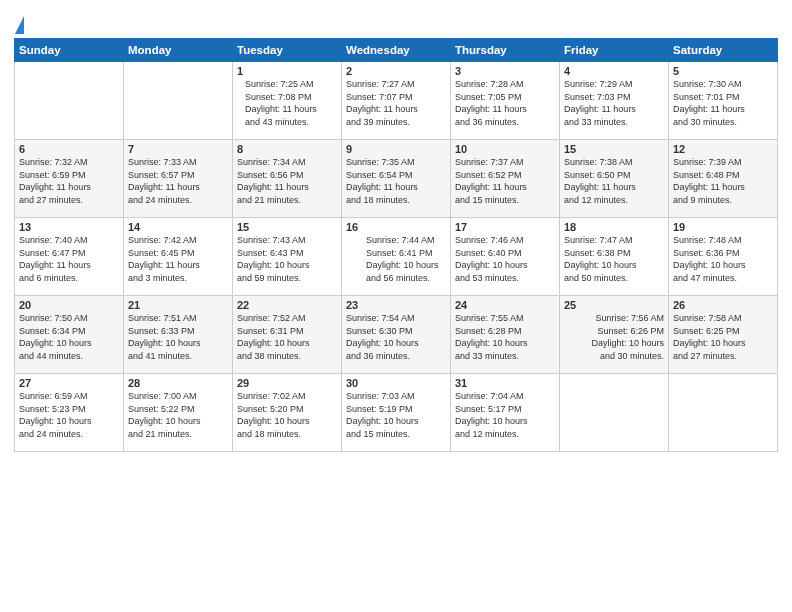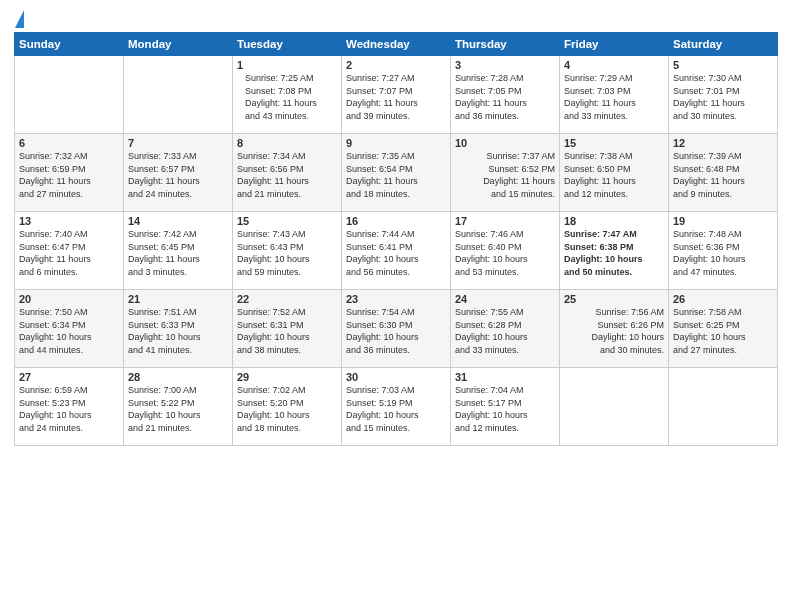--- a/index.html
+++ b/index.html
@@ -5,21 +5,21 @@
     * { box-sizing: border-box; margin: 0; padding: 0; }
     body {
       font-family: Arial, sans-serif;
       background: #fff;
       width: 792px;
       height: 612px;
       overflow: hidden;
     }
     .container {
       width: 792px;
-      padding: 10px 14px 10px 14px;
+      padding: 16px 14px 10px 14px;
     }
     .header {
       display: flex;
       justify-content: space-between;
       align-items: flex-start;
       margin-bottom: 8px;
     }
     .logo {
       display: flex;
       flex-direction: column;
@@ -194,21 +194,21 @@
           </td>
           <td>
             <span class="day-num">9</span>
             <div class="cell-info" style="white-space: pre-line;">Sunrise: 7:35 AM
 Sunset: 6:54 PM
 Daylight: 11 hours
 and 18 minutes.</div>
           </td>
           <td>
             <span class="day-num">10</span>
-            <div class="cell-info" style="white-space: pre-line; text-align: right;">Sunrise: 7:37 AM
+            <div class="cell-info" style="white-space: pre-line;">Sunrise: 7:37 AM
 Sunset: 6:52 PM
 Daylight: 11 hours
 and 15 minutes.</div>
           </td>
           <td>
             <span class="day-num">15</span>
             <div class="cell-info" style="white-space: pre-line;">Sunrise: 7:38 AM
 Sunset: 6:50 PM
 Daylight: 11 hours
 and 12 minutes.</div>
@@ -238,35 +238,35 @@
           </td>
           <td>
             <span class="day-num">15</span>
             <div class="cell-info" style="white-space: pre-line;">Sunrise: 7:43 AM
 Sunset: 6:43 PM
 Daylight: 10 hours
 and 59 minutes.</div>
           </td>
           <td>
             <span class="day-num">16</span>
-            <div class="cell-info" style="white-space: pre-line;">Sunrise: 7:44 AM
+            <div class="cell-info" style="white-space: pre-line; margin-left: 20px;">Sunrise: 7:44 AM
 Sunset: 6:41 PM
 Daylight: 10 hours
 and 56 minutes.</div>
           </td>
           <td>
             <span class="day-num">17</span>
             <div class="cell-info" style="white-space: pre-line;">Sunrise: 7:46 AM
 Sunset: 6:40 PM
 Daylight: 10 hours
 and 53 minutes.</div>
           </td>
           <td>
             <span class="day-num">18</span>
-            <div class="cell-info" style="white-space: pre-line; font-weight: bold;">Sunrise: 7:47 AM
+            <div class="cell-info" style="white-space: pre-line;">Sunrise: 7:47 AM
 Sunset: 6:38 PM
 Daylight: 10 hours
 and 50 minutes.</div>
           </td>
           <td>
             <span class="day-num">19</span>
             <div class="cell-info" style="white-space: pre-line;">Sunrise: 7:48 AM
 Sunset: 6:36 PM
 Daylight: 10 hours
 and 47 minutes.</div>

